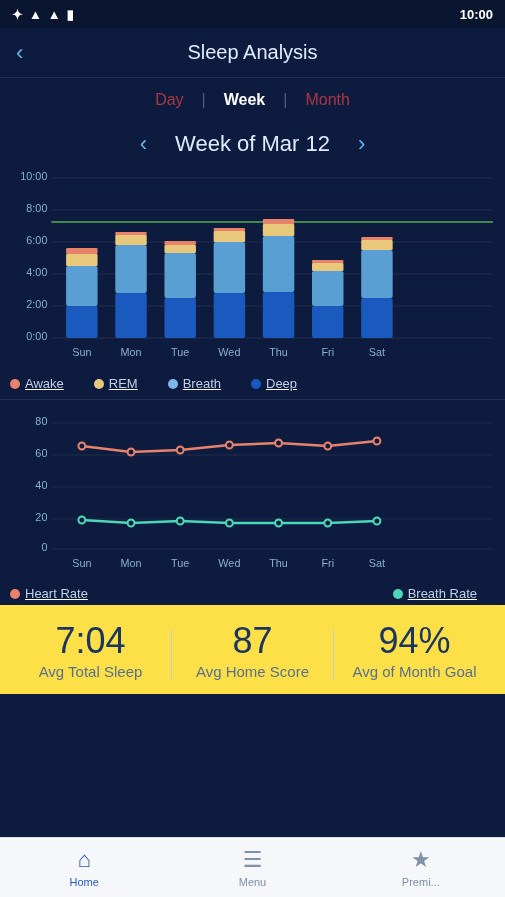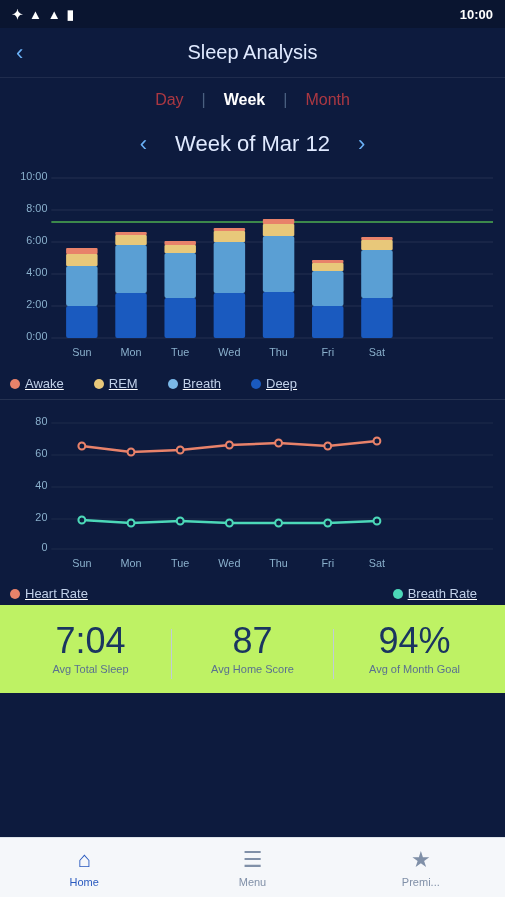--- a/index.html
+++ b/index.html
@@ -148,38 +148,38 @@
     
     .line-chart-area {
       position: relative;
       height: 170px;
       margin: 0 4px;
     }
 
     
     .stats-row {
       display: flex;
-      align-items: flex-start;
+      align-items: center;
       justify-content: space-around;
-      background: #bef264;
+      background: #fde047;
       padding: 18px 10px 14px 10px;
       color: #1a2a4a;
     }
     .stat-item {
       text-align: center;
       flex: 1;
     }
     .stat-value {
       font-size: 36px;
       font-weight: 300;
       color: #1a3560;
       line-height: 1;
     }
     .stat-label {
-      font-size: 11px;
+      font-size: 15px;
       color: #5a7090;
       margin-top: 4px;
     }
     .stat-divider {
       width: 1px;
       height: 50px;
       background: #c0ccd8;
       margin-top: 6px;
     }
 

